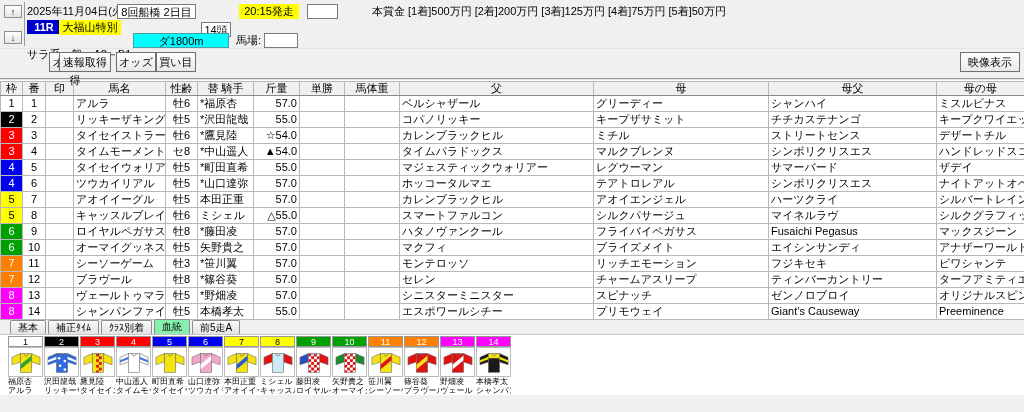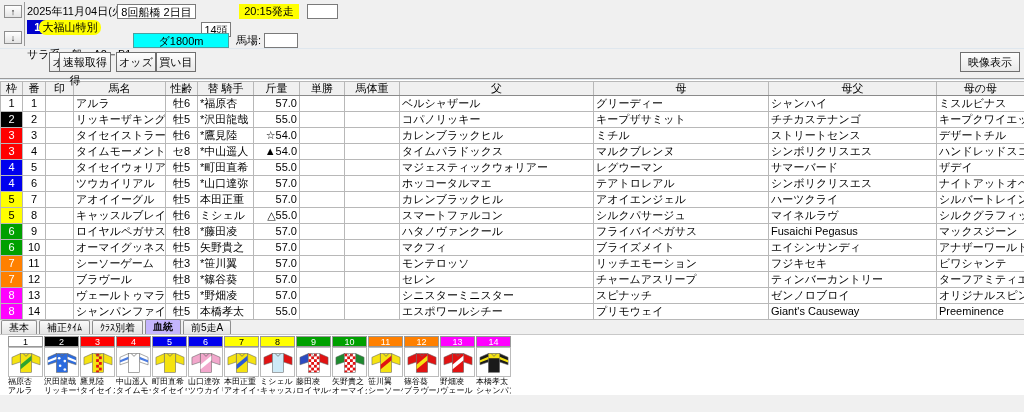--- a/index.html
+++ b/index.html
@@ -41,25 +41,25 @@
   
   table.main { border-collapse:collapse; table-layout:fixed; width:1024px; background:#fff; }
   table.main th, table.main td { border:1px solid #b8b8b8; font-weight:normal; overflow:hidden;
         white-space:nowrap; padding:0 2px; height:16px; line-height:15px; font-size:11px; }
   table.main th { background:#f0f0f0; text-align:center; height:14px; line-height:13px; border-bottom:1px solid #8a8a8a; }
   td.c { text-align:center; } td.r { text-align:right; padding-right:5px; } td.l { text-align:left; }
   td.waku { text-align:center; font-weight:bold; }
 
   
   .bottom { height:75px; background:#fff; }
-  .tabbar { height:15px; background:#f0f0f0; display:flex; align-items:flex-end; padding-left:1px; border-bottom:1px solid #c8c8c8; }
+  .tabbar { height:15px; background:#f0f0f0; display:flex; align-items:flex-end; padding-left:10px; border-bottom:1px solid #c8c8c8; }
   .tab { border:1px solid #8e8e8e; border-bottom:none; background:linear-gradient(#fafafa,#e4e4e4);
          font-size:10px; padding:0 7px; height:14px; line-height:13px; margin-right:2px;
          border-radius:2px 2px 0 0; cursor:pointer; }
-  .tab.active { background:#c4b5fd; font-weight:bold; height:15px; line-height:14px; }
+  .tab.active { background:#86efac; font-weight:normal; height:15px; line-height:14px; }
   .gridrows { padding-left:8px; }
   .row14 { display:flex; }
   .numcell { width:35px; height:11px; margin-right:1px; font-size:9px; line-height:11px; text-align:center; border:1px solid #999; }
   .silkcell { width:35px; height:30px; margin-right:1px; border:1px solid #bbb; background:#fff;
               display:flex; align-items:center; justify-content:center; }
   .namecell { width:35px; height:9px; margin-right:1px; font-size:8px; line-height:9px; overflow:hidden; white-space:nowrap; }
   .strip-row { margin-top:1px; }
 </style>
 </head>
 <body>
@@ -70,23 +70,24 @@
   <div class="header">
     <button class="arrowbtn" style="top:5px;">↑</button>
     <button class="arrowbtn" style="top:31px;">↓</button>
     <span class="vline"></span>
 
     <span class="hpos" style="left:27px; top:4px;">2025年11月04日(火)</span>
     <span class="hpos boxed" style="left:117px; top:4px; width:79px;">8回船橋 2日目</span>
     <span class="hpos boxed" style="left:201px; top:22px; width:30px;">14頭</span>
     <span class="hpos hl-yellow" style="left:239px; top:4px; width:60px;">20:15発走</span>
     <input class="whiteinput hpos" style="left: 307px; top: 4px; width: 31px;" value="">
+    <span class="hpos" style="left:372px; top:4px;">本賞金 [1着]500万円 [2着]200万円 [3着]125万円 [4着]75万円 [5着]50万円</span>
 
     <span class="hpos race-no" style="left:27px; top:20px; width:34px;">11R</span>
-    <span class="hpos hl-yellow" style="left:39px; top:20px; width:62px;border-radius:7px;">大福山特別</span>
+    <span class="hpos hl-yellow" style="left:59px; top:20px; width:62px;">大福山特別</span>
 
     <span class="hpos" style="left:27px; top:47px;">サラ系一般・A2－B1</span>
     <span class="hpos cyanbox" style="left:133px; top:33px; width:96px;">ダ1800m</span>
     <span class="hpos" style="left:236px; top:33px;">馬場:</span>
     <input class="whiteinput hpos" style="left: 264px; top: 33px; width: 34px;" value="">
   </div>
 
   <div class="toolbar">
     <button class="tbtn" style="left:5px; width:52px;margin-left:44px;">オッズ取得</button>
     <button class="tbtn" style="left:59px; width:52px;">速報取得</button>

